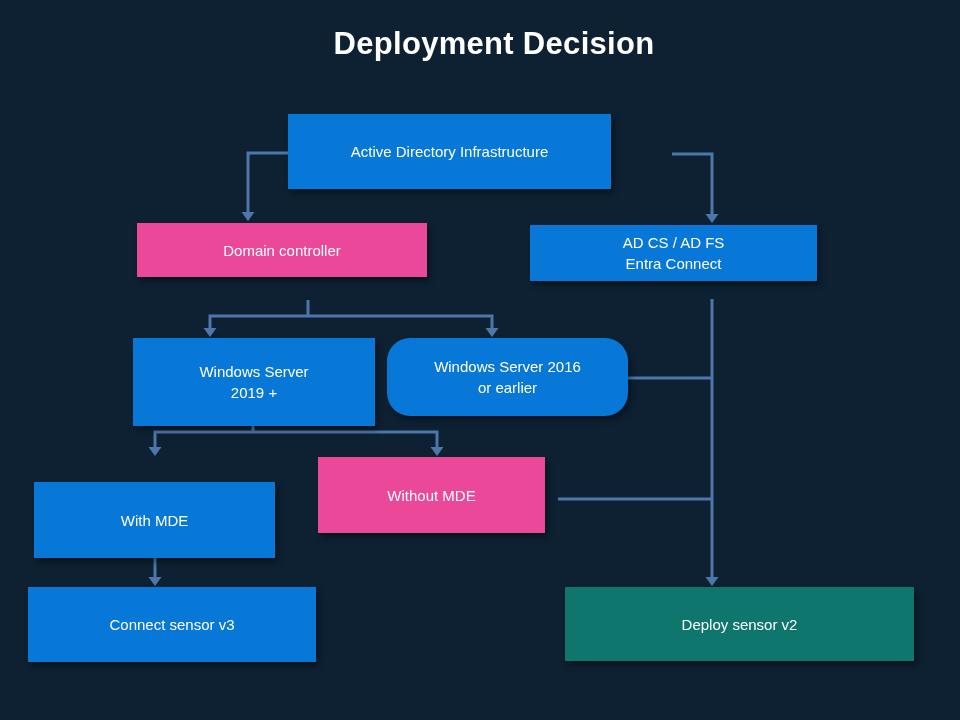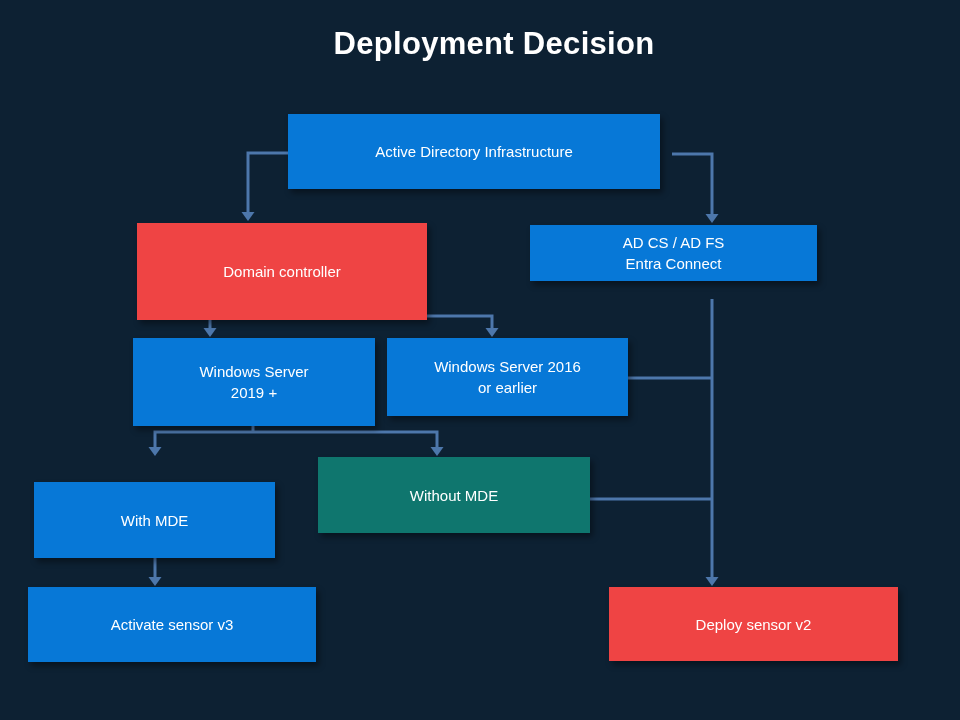--- a/index.html
+++ b/index.html
@@ -65,44 +65,44 @@
       <polygon points="437,456 430.5,447 443.5,447" fill="#4d77ab"></polygon>
       <polyline points="253,432 437,432 437,447" fill="none" stroke="#4d77ab" stroke-width="3"></polyline>
       <polygon points="155,586 148.5,577 161.5,577" fill="#4d77ab"></polygon>
       <polyline points="155,533 155,577" fill="none" stroke="#4d77ab" stroke-width="3"></polyline>
       <polygon points="712,586 705.5,577 718.5,577" fill="#4d77ab"></polygon>
       <polyline points="712,299 712,577" fill="none" stroke="#4d77ab" stroke-width="3"></polyline>
       <polyline points="628,378 712,378" fill="none" stroke="#4d77ab" stroke-width="3"></polyline>
       <polyline points="558,499 712,499" fill="none" stroke="#4d77ab" stroke-width="3"></polyline>
     </svg>
   <div id="nodes">
-      <div class="node" style="left: 288px; top: 114px; width: 372px; height: 75px; background: rgb(7, 120, 215); color: rgb(255, 255, 255);">
+      <div class="node" style="left: 288px; top: 114px; width: 323px; height: 75px; background: rgb(7, 120, 215); color: rgb(255, 255, 255);">
         <span>Active Directory Infrastructure</span>
       </div>
-      <div class="node" style="left: 137px; top: 223px; width: 290px; height: 97px; background: #ef4444; color: rgb(255, 255, 255);">
+      <div class="node" style="left: 137px; top: 223px; width: 290px; height: 54px; background: #ec4899; color: rgb(255, 255, 255);">
         <span>Domain controller</span>
       </div>
       <div class="node" style="left: 530px; top: 225px; width: 287px; height: 56px; background: rgb(7, 120, 215); color: rgb(255, 255, 255);">
         <span>AD CS / AD FS
 Entra Connect</span>
       </div>
       <div class="node" style="left: 133px; top: 338px; width: 242px; height: 88px; background: rgb(7, 120, 215); color: rgb(255, 255, 255);">
         <span>Windows Server
 2019 +</span>
       </div>
-      <div class="node" style="left: 387px; top: 338px; width: 241px; height: 78px; background: rgb(7, 120, 215); color: rgb(255, 255, 255);">
+      <div class="node" style="left: 387px; top: 338px; width: 241px; height: 78px; background: rgb(7, 120, 215); color: rgb(255, 255, 255); border-radius: 23px;">
         <span>Windows Server 2016
 or earlier</span>
       </div>
       <div class="node" style="left: 34px; top: 482px; width: 241px; height: 76px; background: rgb(7, 120, 215); color: rgb(255, 255, 255);">
         <span>With MDE</span>
       </div>
-      <div class="node" style="left: 318px; top: 457px; width: 272px; height: 76px; background: #0f766e; color: rgb(255, 255, 255); justify-content: center;">
+      <div class="node" style="left: 318px; top: 457px; width: 227px; height: 76px; background: #ec4899; color: rgb(255, 255, 255); justify-content: center;">
         <span>Without MDE</span>
       </div>
       <div class="node" style="left: 28px; top: 587px; width: 288px; height: 75px; background: rgb(7, 120, 215); color: rgb(255, 255, 255);">
-        <span>Activate sensor v3</span>
+        <span>Connect sensor v3</span>
       </div>
-      <div class="node" style="left: 565px; top: 587px; width: 289px; height: 74px; background: #ef4444; color: rgb(255, 255, 255); margin-left: 44px;">
+      <div class="node" style="left: 565px; top: 587px; width: 349px; height: 74px; background: #0f766e; color: rgb(255, 255, 255);">
         <span>Deploy sensor v2</span>
       </div>
     </div>
 </div>
 
 </body></html>

